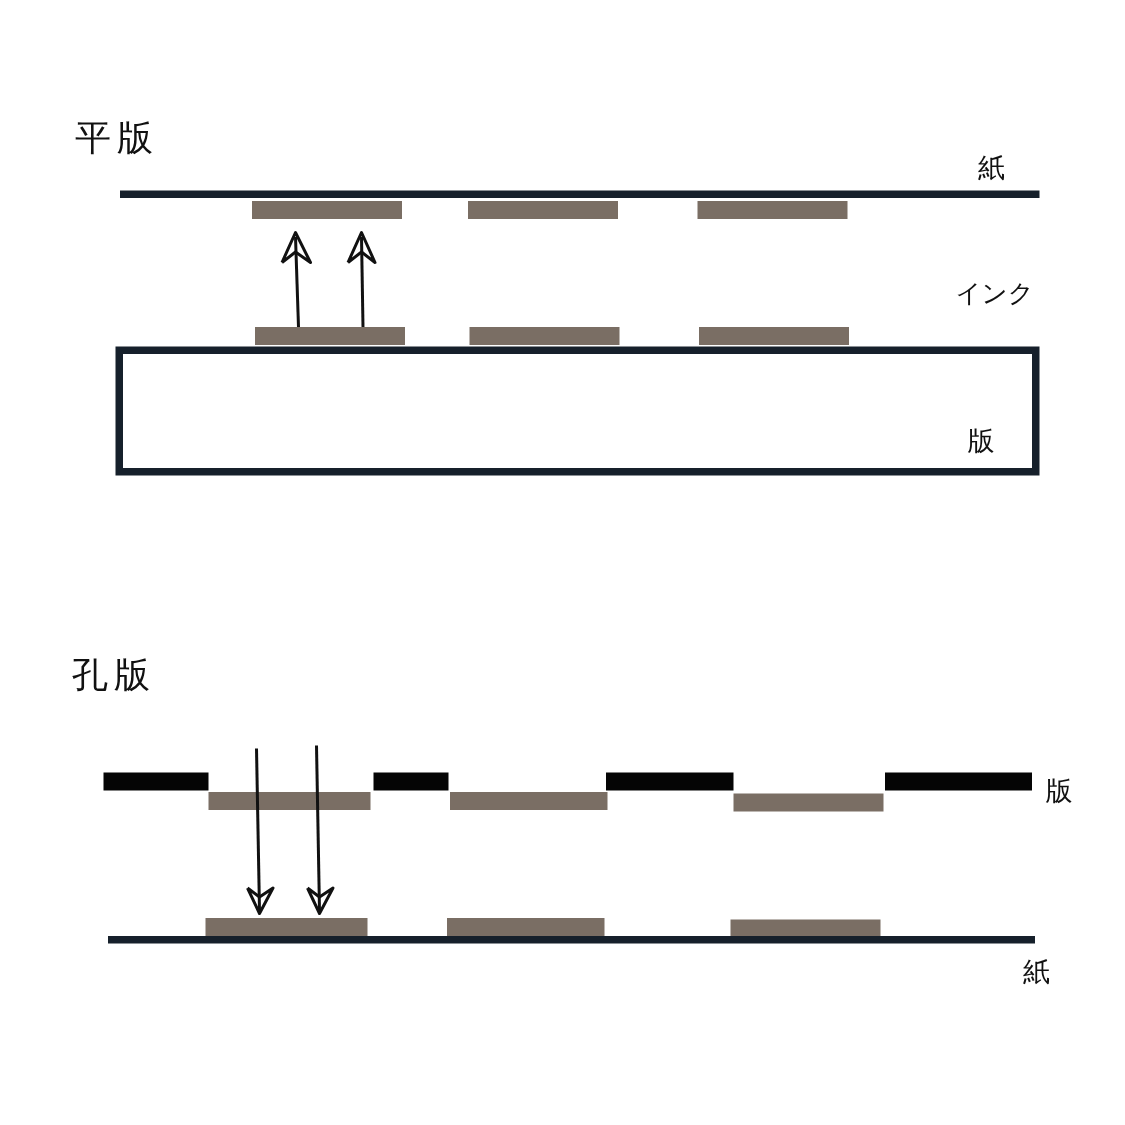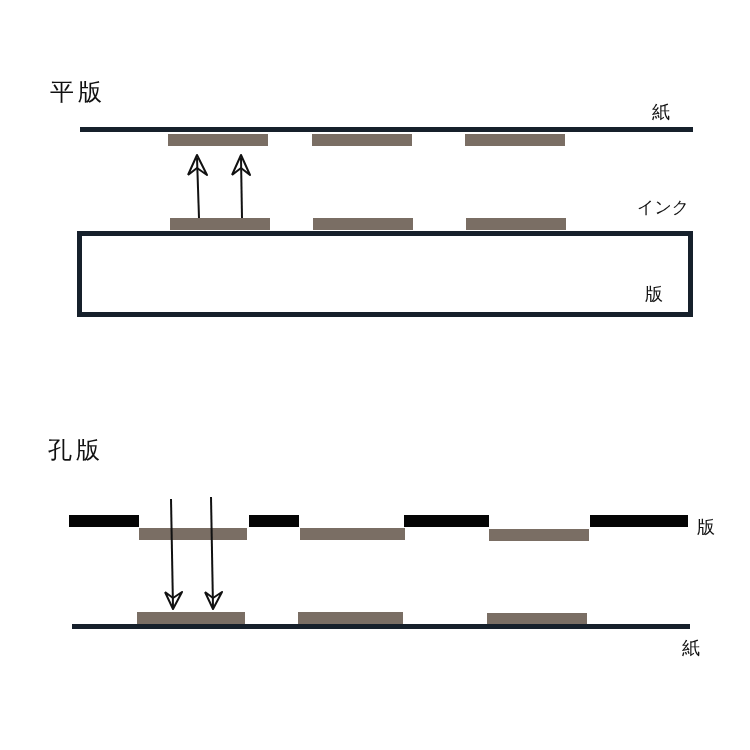--- a/index.html
+++ b/index.html
@@ -28,21 +28,21 @@
 
 <svg width="750" height="750">
   <g stroke="#111" stroke-width="2" fill="none" stroke-linejoin="round">
     <line x1="199" y1="218" x2="197" y2="158"></line>
     <polyline points="188,175 197,155 207,175 197,168 188,175"></polyline>
     <line x1="242" y1="218" x2="241" y2="158"></line>
     <polyline points="232,175 241,155 250,175 241,168 232,175"></polyline>
   </g>
 </svg>
 
-<div class="abs label" style="left:637px; top:196px; font-size:17px;">インク</div>
+<div class="abs label" style="left:637px; top:184px; font-size:17px;">インク</div>
 
 <div class="abs ink" style="left:170px; top:218px; width:100px;"></div>
 <div class="abs ink" style="left:313px; top:218px; width:100px;"></div>
 <div class="abs ink" style="left:466px; top:218px; width:100px;"></div>
 
 <div class="abs plate-box" style="left:77px; top:231px; width:616px; height:86px;"></div>
 <div class="abs label" style="left:645px; top:282px;">版</div>
 
 <div class="abs title" style="left:48px; top:434px;">孔版</div>
 

